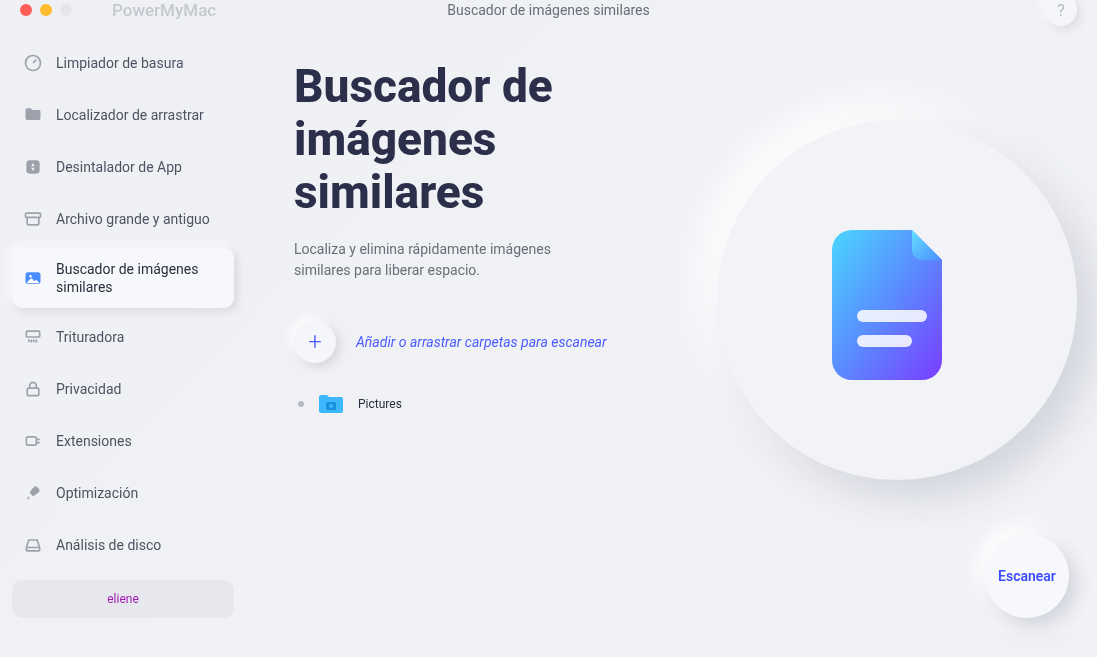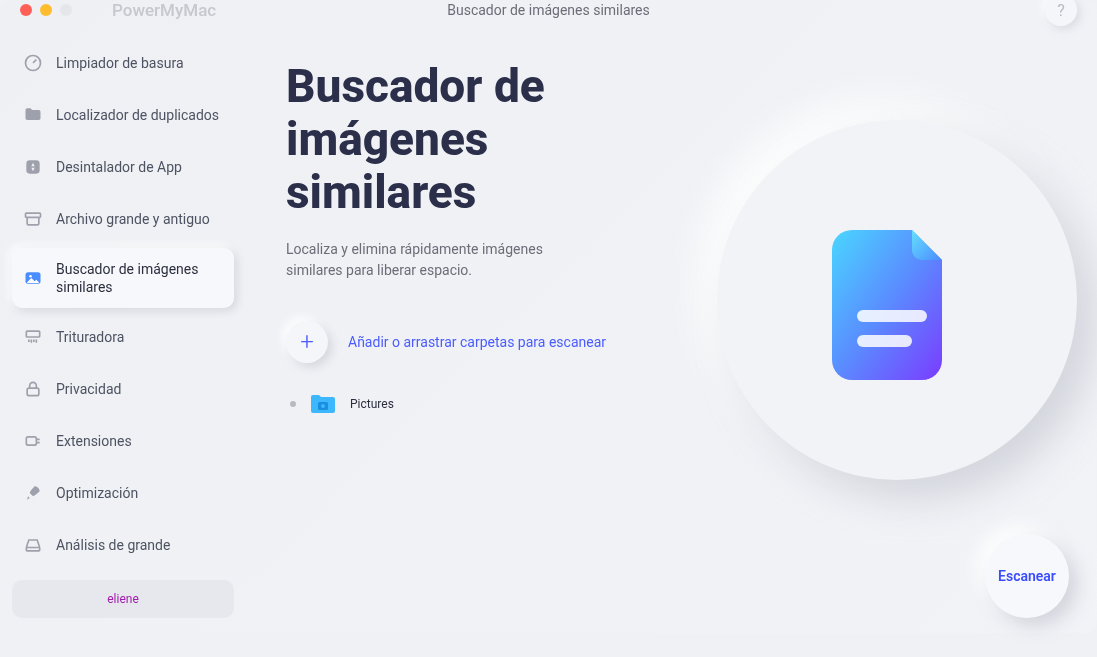--- a/index.html
+++ b/index.html
@@ -7,35 +7,35 @@
 .window { width: 1097px; height: 633px; background: linear-gradient(135deg, #eef0f4 0%, #f2f3f7 100%); display: flex; flex-direction: column; border-radius: 12px; }
 .titlebar { height: 48px; display: flex; align-items: center; padding: 0 20px; position: relative; }
 .traffic-lights { display: flex; gap: 8px; }
 .traffic-light { width: 12px; height: 12px; border-radius: 50%; }
 .tl-red { background: #ff5f57; }
 .tl-yellow { background: #febc2e; }
 .tl-green { background: #e5e6ea; }
 .app-name { margin-left: 40px; color: #c6c8cf; font-size: 17px; font-weight: 500; }
 .window-title { position: absolute; left: 50%; transform: translateX(-50%); color: #6b6e78; font-size: 14px; }
 .help-btn { position: absolute; right: 20px; width: 32px; height: 32px; border-radius: 50%; background: #f5f6fa; box-shadow: 3px 3px 8px rgba(174,176,188,0.35), -3px -3px 8px rgba(255,255,255,0.9); display: flex; align-items: center; justify-content: center; color: #b8bac3; font-size: 16px; cursor: pointer; }
-.body { flex: 1; display: flex; }
+.body { flex: 1; display: flex; gap: 8px; }
 .sidebar { width: 246px; padding: 20px 12px 16px 12px; display: flex; flex-direction: column; }
 .sidebar-list { flex: 1; display: flex; flex-direction: column; gap: 6px; }
 .sidebar-item { display: flex; align-items: center; gap: 12px; padding: 12px 10px; border-radius: 10px; cursor: pointer; color: #4e5362; font-size: 14px; }
 .sidebar-item.active { background: #f7f8fb; box-shadow: 3px 3px 8px rgba(174,176,188,0.4), -3px -3px 8px rgba(255,255,255,0.95); color: #2b2f3e; }
 .sidebar-icon { width: 22px; height: 22px; display: flex; align-items: center; justify-content: center; flex-shrink: 0; }
 .sidebar-icon svg { width: 20px; height: 20px; }
 .sidebar-label { line-height: 1.3; }
 .user-box { margin-top: 12px; padding: 12px; background: #e6e8ee; border-radius: 10px; text-align: center; color: #a21caf; font-size: 12px; cursor: pointer; }
 .main { flex: 1; padding: 40px 40px 0 40px; position: relative; }
 .main-title { font-size: 46px; font-weight: 800; color: #2b2f4a; line-height: 1.15; max-width: 400px; }
 .main-sub { margin-top: 20px; color: #6b6e78; font-size: 14px; max-width: 300px; line-height: 1.5; }
 .add-row { margin-top: 40px; display: flex; align-items: center; gap: 20px; cursor: pointer; }
 .add-btn { width: 42px; height: 42px; border-radius: 50%; background: #f5f6fa; box-shadow: 4px 4px 10px rgba(174,176,188,0.4), -4px -4px 10px rgba(255,255,255,0.95); display: flex; align-items: center; justify-content: center; color: #4b5cff; font-size: 24px; font-weight: 300; }
-.add-label { color: #4b5cff; font-size: 14px; }
+.add-label { color: #4b5cff; font-size: 14px; font-style: italic; }
 .folder-row { margin-top: 30px; display: flex; align-items: center; gap: 14px; padding-left: 4px; }
 .folder-dot { width: 6px; height: 6px; border-radius: 50%; background: #b8bac3; }
 .folder-icon { width: 26px; height: 22px; }
 .folder-label { color: #2b2f3e; font-size: 12px; }
 .big-circle { position: absolute; right: 20px; top: 100px; width: 360px; height: 360px; border-radius: 50%; background: #f2f3f7; box-shadow: 18px 18px 40px rgba(174,176,188,0.45), -18px -18px 40px rgba(255,255,255,0.95); display: flex; align-items: center; justify-content: center; }
 .doc-icon { width: 130px; height: 160px; }
 .scan-btn { position: absolute; right: 28px; bottom: 16px; width: 84px; height: 84px; border-radius: 50%; background: #f7f8fb; box-shadow: 8px 8px 18px rgba(174,176,188,0.45), -8px -8px 18px rgba(255,255,255,0.95); display: flex; align-items: center; justify-content: center; color: #3a4cff; font-size: 14px; font-weight: 600; cursor: pointer; }
 </style>
 </head>
 <body>
@@ -67,21 +67,21 @@
           </span>
           <span class="sidebar-label">Limpiador de basura</span>
         </div>
 
         <div class="sidebar-item">
           <span class="sidebar-icon">
             <svg viewBox="0 0 24 24" fill="#9ea1ac">
                 <path d="M3 6a2 2 0 012-2h4l2 2h8a2 2 0 012 2v8a2 2 0 01-2 2H5a2 2 0 01-2-2V6z"></path>
               </svg>
           </span>
-          <span class="sidebar-label">Localizador de duplicados</span>
+          <span class="sidebar-label">Localizador de arrastrar</span>
         </div>
 
         <div class="sidebar-item">
           <span class="sidebar-icon">
             <svg viewBox="0 0 24 24" fill="#9ea1ac">
                 <rect x="4" y="4" width="16" height="16" rx="4"></rect>
                 <path fill="#eef0f4" d="M12 7l2 4h-4l2-4zm-2 6h4l-2 4-2-4z"></path>
               </svg>
           </span>
           <span class="sidebar-label">Desintalador de App</span>
@@ -147,21 +147,21 @@
           <span class="sidebar-label">Optimización</span>
         </div>
 
         <div class="sidebar-item">
           <span class="sidebar-icon">
             <svg viewBox="0 0 24 24" fill="none" stroke="#9ea1ac" stroke-width="2">
                 <path d="M4 15l3-9h10l3 9"></path>
                 <rect x="4" y="15" width="16" height="4" rx="1"></rect>
               </svg>
           </span>
-          <span class="sidebar-label">Análisis de grande</span>
+          <span class="sidebar-label">Análisis de disco</span>
         </div>
 
       </div>
       <div class="user-box">eliene</div>
     </div>
 
     <div class="main">
       <h1 class="main-title">Buscador de imágenes similares</h1>
       <p class="main-sub">Localiza y elimina rápidamente imágenes similares para liberar espacio.</p>
 

